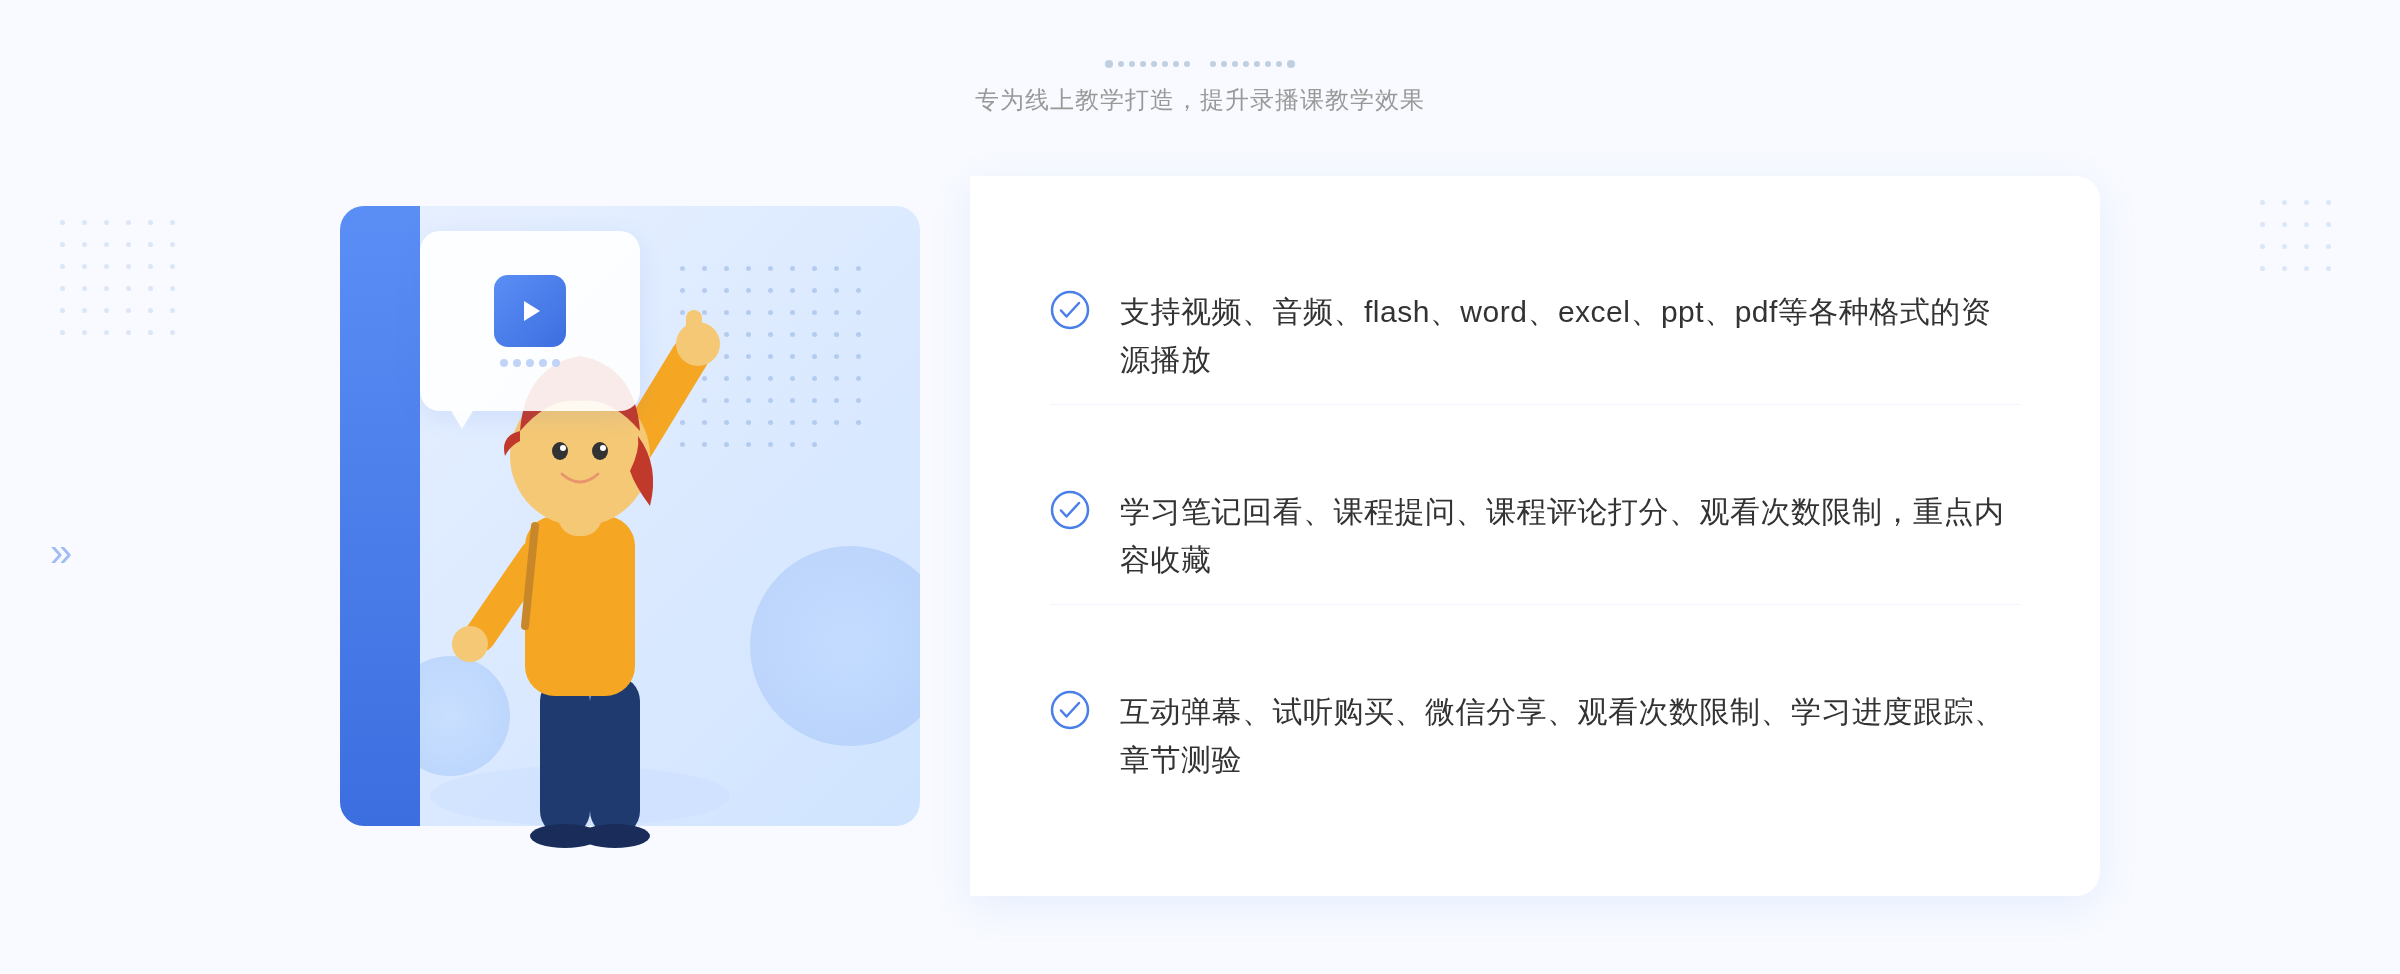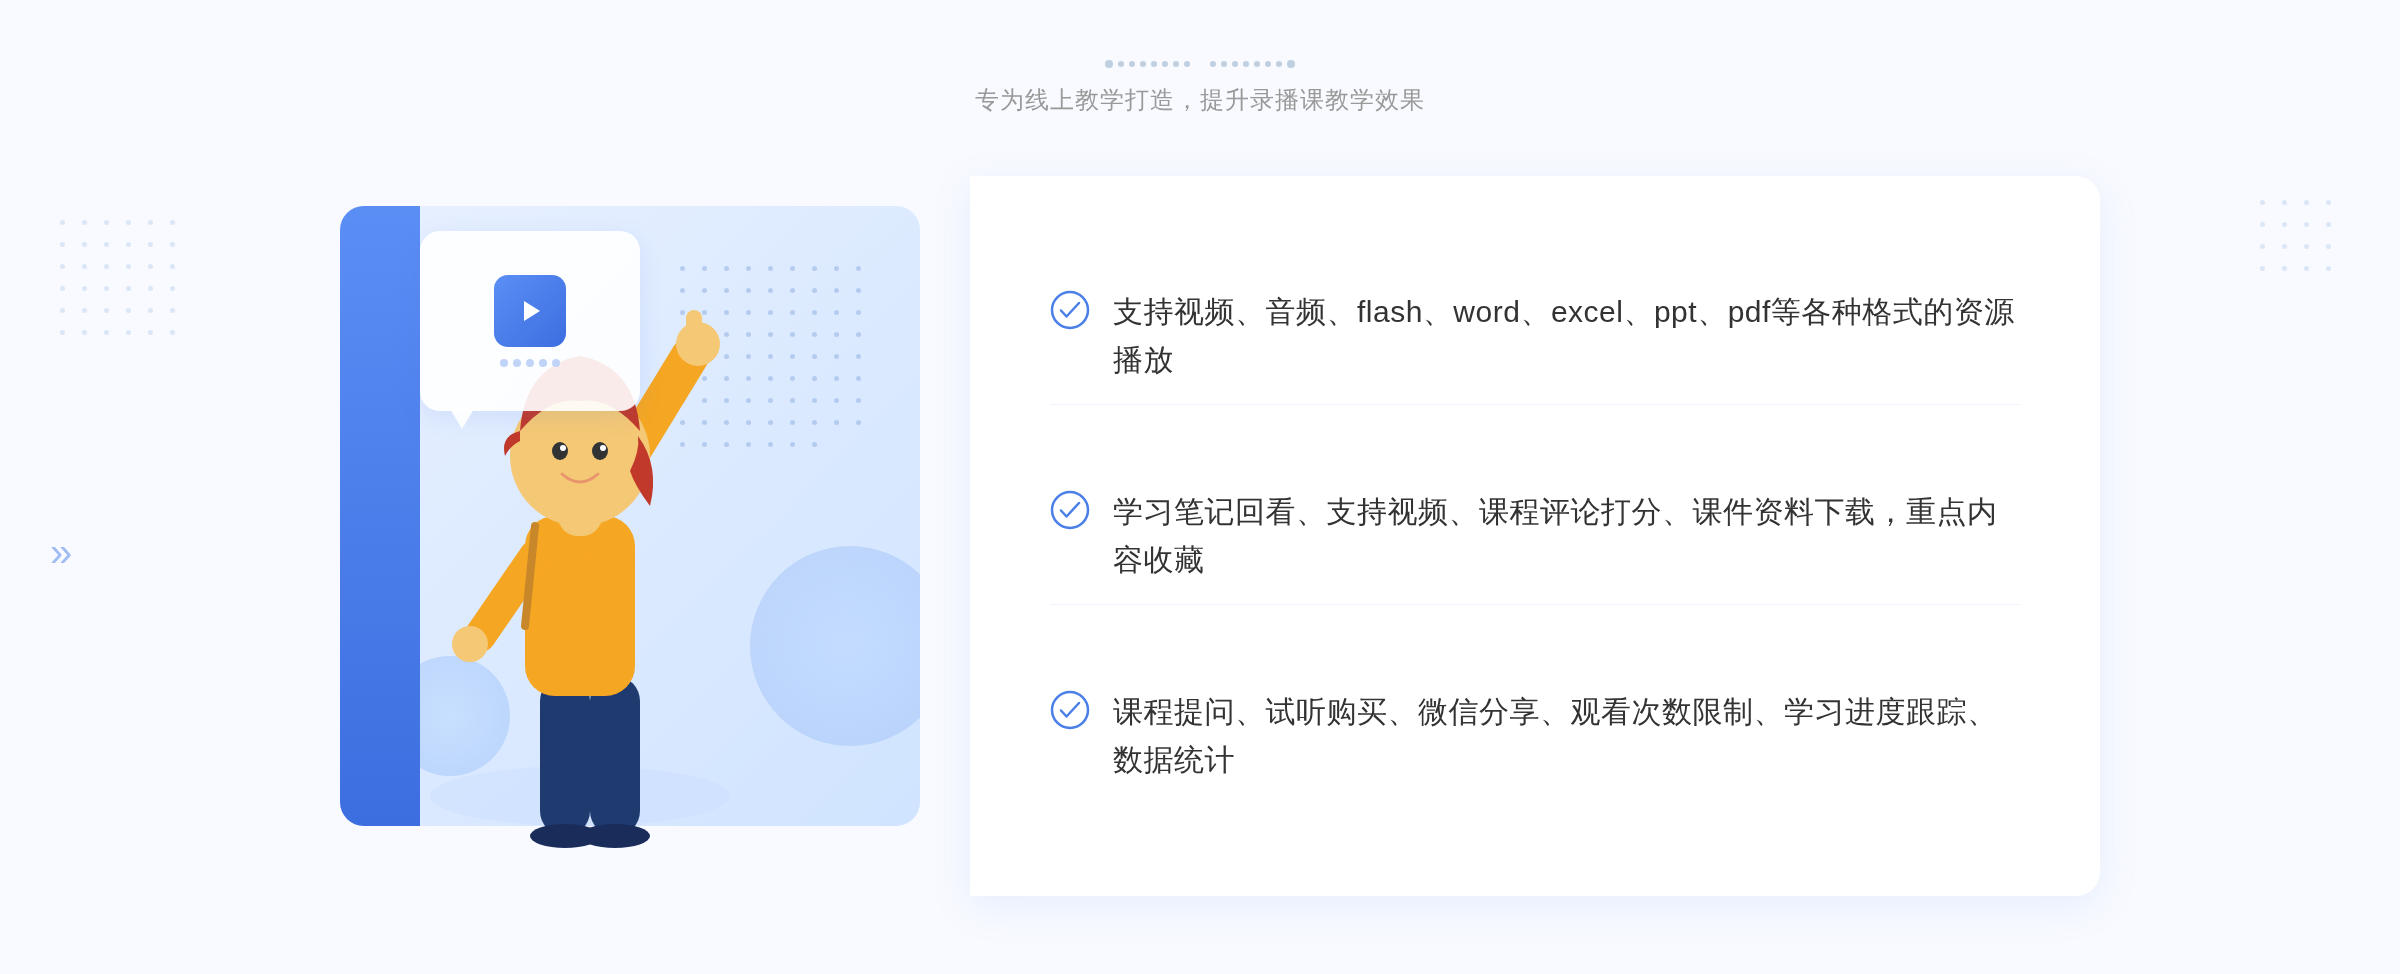--- a/index.html
+++ b/index.html
@@ -128,21 +128,21 @@
       justify-content: space-around;
       box-shadow: 0 10px 40px rgba(100, 150, 230, 0.12);
       margin-left: -10px;
       position: relative;
       z-index: 2;
     }
 
     .feature-item {
       display: flex;
       align-items: flex-start;
-      gap: 23px;
+      gap: 30px;
       padding: 20px 0;
     }
 
     .feature-item:not(:last-child) {
       border-bottom: 1px solid #f0f4ff;
     }
 
     .check-icon {
       width: 40px;
       height: 40px;
@@ -527,30 +527,30 @@
       </div>
 
 
       <div class="feature-item">
         <div class="check-icon">
           <svg viewBox="0 0 40 40" fill="none" xmlns="http://www.w3.org/2000/svg">
             <circle cx="20" cy="20" r="18" stroke="#4a7fe8" stroke-width="2.5"></circle>
             <path d="M11 20.5L16.5 26.5L29 13" stroke="#4a7fe8" stroke-width="2.5" stroke-linecap="round" stroke-linejoin="round"></path>
           </svg>
         </div>
-        <span class="feature-text">学习笔记回看、支持视频、课程评论打分、课件资料下载，重点内容收藏</span>
+        <span class="feature-text">学习笔记回看、课程提问、课程评论打分、观看次数限制，重点内容收藏</span>
       </div>
 
       <div class="feature-item">
         <div class="check-icon">
           <svg viewBox="0 0 40 40" fill="none" xmlns="http://www.w3.org/2000/svg">
             <circle cx="20" cy="20" r="18" stroke="#4a7fe8" stroke-width="2.5"></circle>
             <path d="M11 20.5L16.5 26.5L29 13" stroke="#4a7fe8" stroke-width="2.5" stroke-linecap="round" stroke-linejoin="round"></path>
           </svg>
         </div>
-        <span class="feature-text">课程提问、试听购买、微信分享、观看次数限制、学习进度跟踪、数据统计</span>
+        <span class="feature-text">互动弹幕、试听购买、微信分享、观看次数限制、学习进度跟踪、章节测验</span>
       </div>
 
     </div>
 
   </div>
 
 </div>
 
 </body></html>

